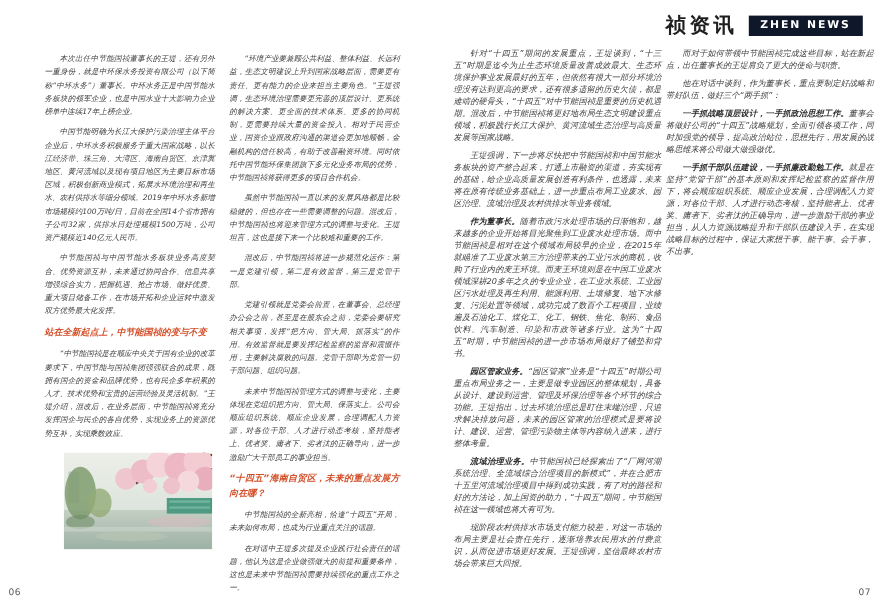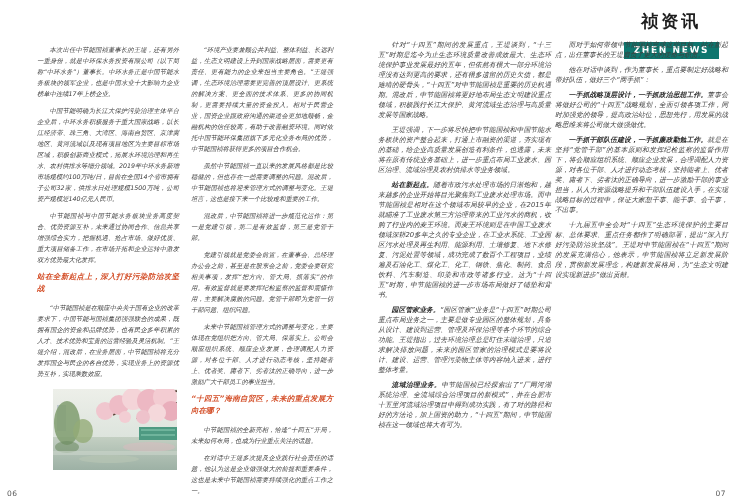--- a/index.html
+++ b/index.html
@@ -5,28 +5,28 @@
   html,body{margin:0;padding:0;}
   body{
     width:743px;height:504px;position:relative;overflow:hidden;
     background:#ffffff;
     font-family:"DejaVu Sans","Liberation Sans",sans-serif;
     color:#3d3d3d;
   }
   
   .masthead{
     position:absolute;top:10px;right:24px;
-    display:flex;align-items:center;gap:9px;flex-direction:column;
+    display:flex;align-items:center;gap:9px;
   }
   .brand{
     font-family:"DejaVu Serif","Liberation Serif",serif;
     font-size:17px;font-weight:bold;letter-spacing:3px;color:#1e1e1e;
   }
   .badge{
-    background:#0f766e;color:#ffffff;
+    background:#0f172a;color:#ffffff;
     font-size:9px;font-weight:bold;letter-spacing:1.6px;
     padding:3px 10px 3px 10px;line-height:11px;
   }
   
   .col{position:absolute;text-align:justify;font-style:italic;}
   .col p{margin:0 0 6px 0;text-indent:2em;}
   .col p strong{font-weight:bold;color:#2c2c2c;}
   .col-left{width:142px;font-size:6.3px;line-height:11px;}
   .col-right{width:173px;font-size:6.8px;line-height:10px;}
   .col-right p{margin-bottom:5px;}
@@ -50,21 +50,21 @@
 
 <div class="masthead">
   <span class="brand">祯资讯</span>
   <span class="badge">ZHEN NEWS</span>
 </div>
 
 <div class="col col-left" id="col1">
   <p>本次出任中节能国祯董事长的王堤，还有另外一重身份，就是中环保水务投资有限公司（以下简称“中环水务”）董事长。中环水务正是中国节能水务板块的领军企业，也是中国水业十大影响力企业榜单中连续17年上榜企业。</p>
   <p>中国节能明确为长江大保护污染治理主体平台企业后，中环水务积极服务于重大国家战略，以长江经济带、珠三角、大湾区、海南自贸区、京津冀地区、黄河流域以及现有项目地区为主要目标市场区域，积极创新商业模式，拓展水环境治理和再生水、农村供排水等细分领域。2019年中环水务新增市场规模约100万吨/日，目前在全国14个省市拥有子公司32家，供排水日处理规模1500万吨，公司资产规模近140亿元人民币。</p>
   <p>中节能国祯与中国节能水务板块业务高度契合、优势资源互补，未来通过协同合作、信息共享增强综合实力，把握机遇、抢占市场、做好优质、重大项目储备工作，在市场开拓和企业运转中激发双方优势最大化发挥。</p>
-  <div class="red-heading">站在全新起点上，深入打好污染防治攻坚战</div>
+  <div class="red-heading">站在全新起点上，中节能国祯的变与不变</div>
   <p>“中节能国祯是在顺应中央关于国有企业的改革要求下，中国节能与国祯集团强强联合的成果，既拥有国企的资金和品牌优势，也有民企多年积累的人才、技术优势和宝贵的运营经验及灵活机制。”王堤介绍，混改后，在业务层面，中节能国祯将充分发挥国企与民企的各自优势，实现业务上的资源优势互补，实现乘数效应。</p>
   <div class="photo-wrap">
     <svg width="124" height="81" viewBox="0 0 124 81" xmlns="http://www.w3.org/2000/svg">
       <defs>
         <linearGradient id="sky" x1="0" y1="0" x2="0" y2="1">
           <stop offset="0" stop-color="#edefe9"></stop>
             <stop offset="1" stop-color="#dde4dd"></stop>
         </linearGradient>
         <linearGradient id="water" x1="0" y1="0" x2="0" y2="1">
           <stop offset="0" stop-color="#c3cfc2"></stop>
@@ -104,27 +104,27 @@
   <p>党建引领就是党委会前置，在董事会、总经理办公会之前，甚至是在股东会之前，党委会要研究相关事项，发挥“把方向、管大局、抓落实”的作用。有效监督就是要发挥纪检监察的监督和震慑作用，主要解决腐败的问题。党管干部即为党管一切干部问题、组织问题。</p>
   <p>未来中节能国祯管理方式的调整与变化，主要体现在党组织把方向、管大局、保落实上。公司会顺应组织系统、顺应企业发展，合理调配人力资源，对各位干部、人才进行动态考核，坚持能者上、优者奖、庸者下、劣者汰的正确导向，进一步激励广大干部员工的事业担当。</p>
   <div class="red-heading">“十四五”海南自贸区，未来的重点发展方向在哪？</div>
   <p>中节能国祯的全新亮相，恰逢“十四五”开局，未来如何布局，也成为行业重点关注的话题。</p>
   <p>在对话中王堤多次提及企业践行社会责任的话题，他认为这是企业做强做大的前提和重要条件，这也是未来中节能国祯需要持续强化的重点工作之一。</p>
 </div>
 
 <div class="col col-right" id="col3">
   <p>针对“十四五”期间的发展重点，王堤谈到，“十三五”时期是迄今为止生态环境质量改善成效最大、生态环境保护事业发展最好的五年，但依然有很大一部分环境治理没有达到更高的要求，还有很多遗留的历史欠债，都是难啃的硬骨头，“十四五”对中节能国祯是重要的历史机遇期。混改后，中节能国祯将更好地布局生态文明建设重点领域，积极践行长江大保护、黄河流域生态治理与高质量发展等国家战略。</p>
   <p>王堤强调，下一步将尽快把中节能国祯和中国节能水务板块的资产整合起来，打通上市融资的渠道，夯实现有的基础，给企业高质量发展创造有利条件，也透露，未来将在原有传统业务基础上，进一步重点布局工业废水、园区治理、流域治理及农村供排水等业务领域。</p>
-  <p><strong>站在新起点。</strong><span>随着市政污水处理市场的日渐饱和，越来越多的企业开始将目光聚焦到工业废水处理市场。而中节能国祯是相对在这个领域布局较早的企业，在2015年就瞄准了工业废水第三方治理带来的工业污水的商机，收购了行业内的麦王环境。而麦王环境则是在中国工业废水领域深耕20多年之久的专业企业，在工业水系统、工业园区污水处理及再生利用、能源利用、土壤修复、地下水修复、污泥处置等领域，成功完成了数百个工程项目，业绩遍及石油化工、煤化工、化工、钢铁、焦化、制药、食品饮料、汽车制造、印染和市政等诸多行业。这为“十四五”时期，中节能国祯的进一步市场布局做好了铺垫和背书。</span></p>
+  <p><strong>作为董事长。</strong><span>随着市政污水处理市场的日渐饱和，越来越多的企业开始将目光聚焦到工业废水处理市场。而中节能国祯是相对在这个领域布局较早的企业，在2015年就瞄准了工业废水第三方治理带来的工业污水的商机，收购了行业内的麦王环境。而麦王环境则是在中国工业废水领域深耕20多年之久的专业企业，在工业水系统、工业园区污水处理及再生利用、能源利用、土壤修复、地下水修复、污泥处置等领域，成功完成了数百个工程项目，业绩遍及石油化工、煤化工、化工、钢铁、焦化、制药、食品饮料、汽车制造、印染和市政等诸多行业。这为“十四五”时期，中节能国祯的进一步市场布局做好了铺垫和背书。</span></p>
   <p><strong>园区管家业务。</strong><span>“园区管家”业务是“十四五”时期公司重点布局业务之一，主要是做专业园区的整体规划，具备从设计、建设到运营、管理及环保治理等各个环节的综合功能。王堤指出，过去环境治理总是盯住末端治理，只追求解决排放问题，未来的园区管家的治理模式是要将设计、建设、运营、管理污染物主体等内容纳入进来，进行整体考量。</span></p>
   <p><strong>流域治理业务。</strong><span>中节能国祯已经探索出了“厂网河湖系统治理、全流域综合治理项目的新模式”，并在合肥市十五里河流域治理项目中得到成功实践，有了对的路径和好的方法论，加上国资的助力，“十四五”期间，中节能国祯在这一领域也将大有可为。</span></p>
+  <p>现阶段农村供排水市场支付能力较差，对这一市场的布局主要是社会责任先行，逐渐培养农民用水的付费意识，从而促进市场更好发展。王堤强调，坚信最终农村市场会带来巨大回报。</p>
 </div>
 
 <div class="col col-right" id="col4">
   <p>而对于如何带领中节能国祯完成这些目标，站在新起点，出任董事长的王堤肩负了更大的使命与职责。</p>
   <p>他在对话中谈到，作为董事长，重点要制定好战略和带好队伍，做好三个“两手抓”：</p>
   <p><strong>一手抓战略顶层设计，一手抓政治思想工作。</strong><span>董事会将做好公司的“十四五”战略规划，全面引领各项工作，同时加强党的领导，提高政治站位，思想先行，用发展的战略思维来将公司做大做强做优。</span></p>
   <p><strong>一手抓干部队伍建设，一手抓廉政勤勉工作。</strong><span>就是在坚持“党管干部”的基本原则和发挥纪检监察的监督作用下，将会顺应组织系统、顺应企业发展，合理调配人力资源，对各位干部、人才进行动态考核，坚持能者上、优者奖、庸者下、劣者汰的正确导向，进一步激励干部的事业担当，从人力资源战略提升和干部队伍建设入手，在实现战略目标的过程中，保证大家想干事、能干事、会干事，不出事。</span></p>
-  <p>十九届五中全会对“十四五”生态环境保护的主要目标、总体要求、重点任务都作了明确部署，提出“深入打好污染防治攻坚战”。王堤对中节能国祯在“十四五”期间的发展充满信心，他表示，中节能国祯将立足新发展阶段，贯彻新发展理念，构建新发展格局，为“生态文明建设实现新进步”做出贡献。</p>
 </div>
 
 <div class="pageno pageno-left">06</div>
 <div class="pageno pageno-right">07</div>
 
 </body></html>

